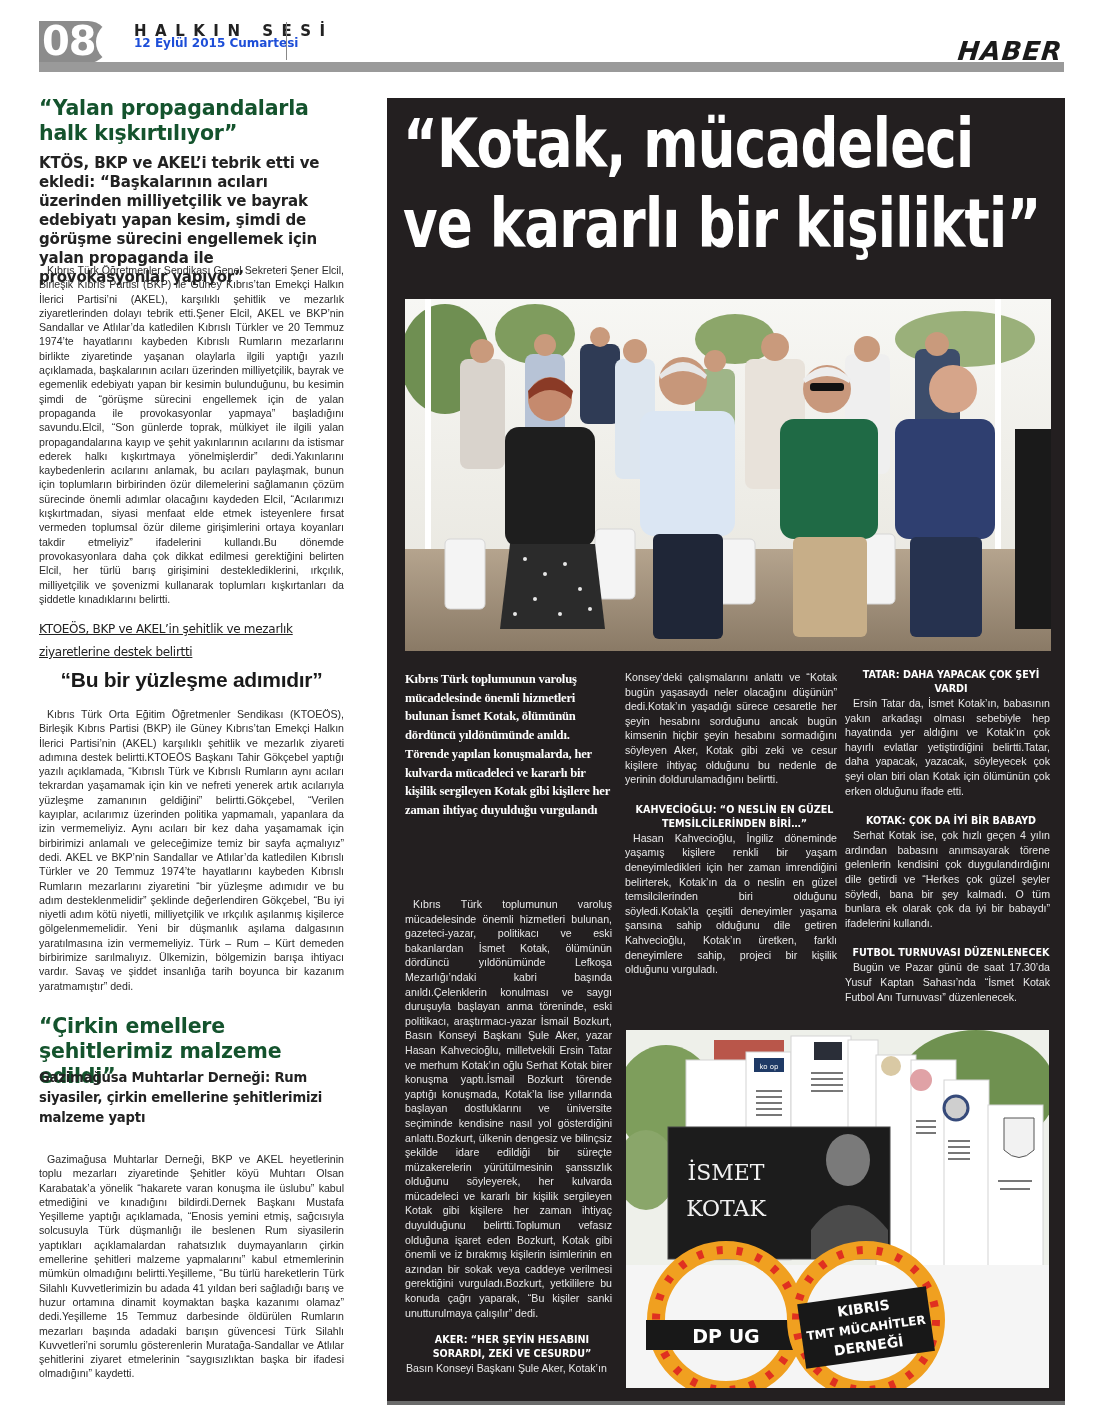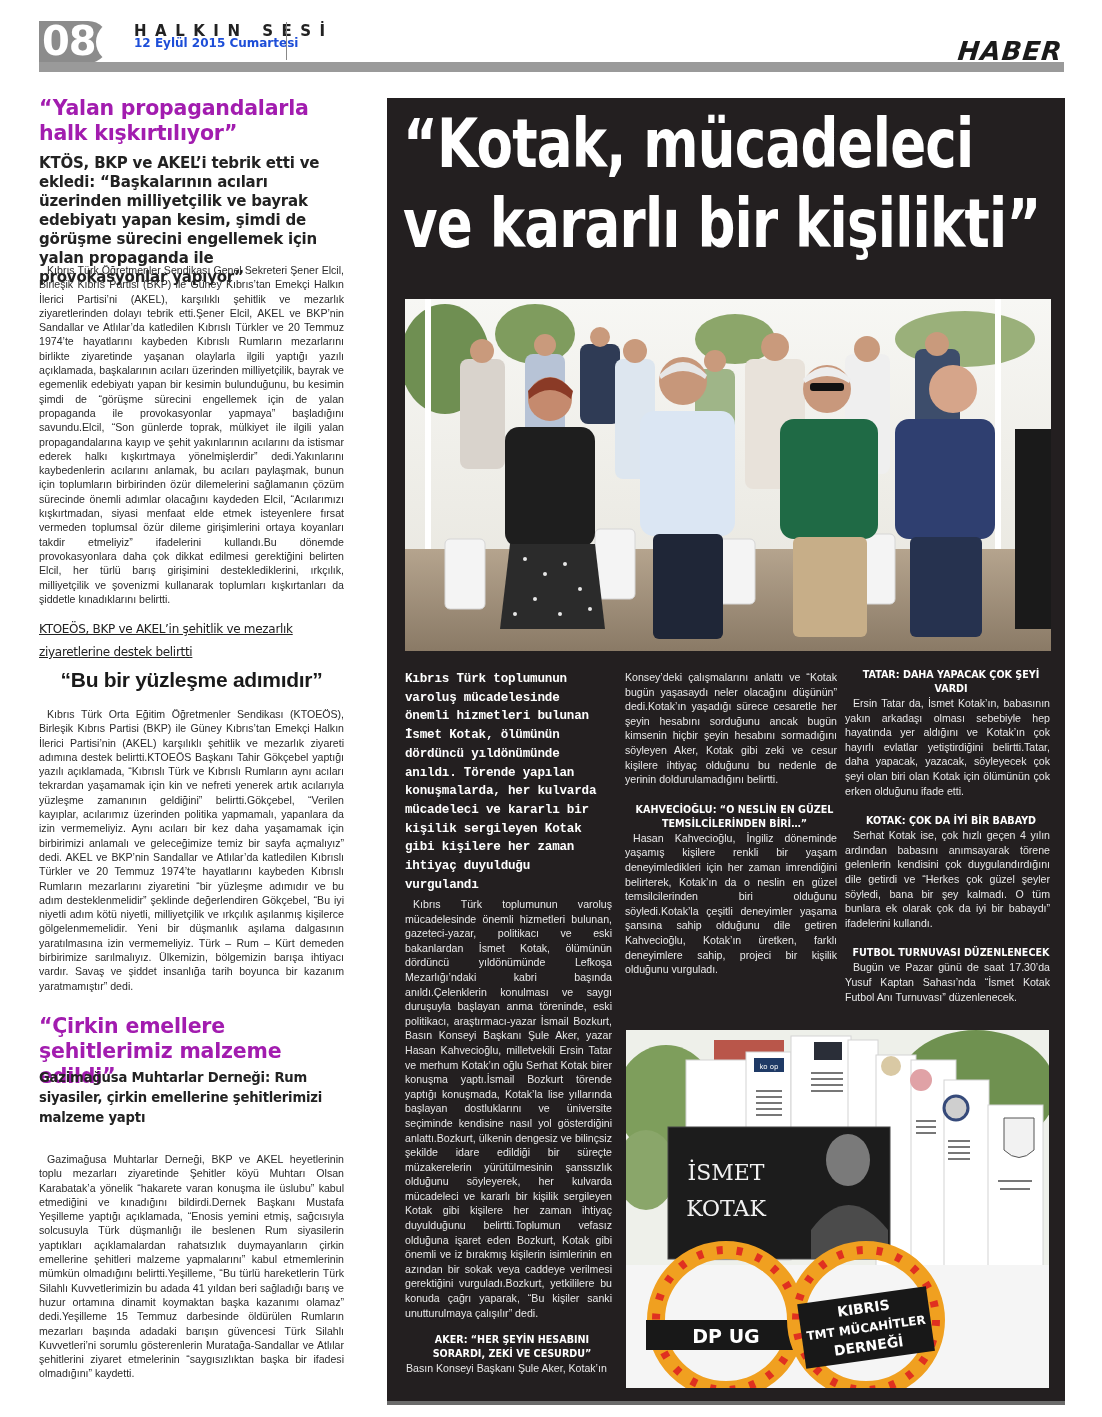--- a/index.html
+++ b/index.html
@@ -12,40 +12,40 @@
   .page-num { position: absolute; left: 3px; top: -3px; font-family: "DejaVu Sans", sans-serif; font-weight: bold; font-size: 40px; color: #ffffff; letter-spacing: -1px; }
   .page-num-curve { position: absolute; left: 96px; top: 21px; width: 30px; height: 42px; background: #ffffff; border-radius: 22px 0 0 22px; }
   .paper-name { position: absolute; left: 134px; top: 22px; font-size: 15px; font-weight: bold; letter-spacing: 8.5px; color: #222; font-family: "DejaVu Sans", sans-serif; }
   .paper-date { position: absolute; left: 134px; top: 36px; font-size: 12px; font-weight: bold; color: #1d4ed8; font-family: "DejaVu Sans", sans-serif; }
   .mast-divider { position: absolute; left: 286px; top: 22px; width: 1px; height: 38px; background: #888; }
   .mast-rule { position: absolute; left: 39px; top: 62px; width: 1025px; height: 10px; background: #9a9a9a; }
   .section-name { position: absolute; right: 40px; top: 36px; font-family: "DejaVu Sans", sans-serif; font-weight: bold; font-style: italic; font-size: 26px; letter-spacing: 1px; color: #1a1a1a; transform: skewX(-6deg); }
 
   
   .leftcol { position: absolute; left: 39px; top: 96px; width: 305px; }
-  .h-big { font-family: "DejaVu Sans", sans-serif; font-weight: bold; font-size: 20.5px; line-height: 25px; color: #a21caf; letter-spacing: -0.2px; }
+  .h-big { font-family: "DejaVu Sans", sans-serif; font-weight: bold; font-size: 20.5px; line-height: 25px; color: #14532d; letter-spacing: -0.2px; }
   .deck { font-family: "DejaVu Sans", sans-serif; font-weight: bold; font-size: 15px; line-height: 19px; color: #222; margin-top: 8px; letter-spacing: -0.2px; }
   .body-txt { font-family: "Liberation Sans", sans-serif; font-size: 10.6px; line-height: 14.3px; color: #2a2a2a; text-align: justify; text-indent: 8px; }
   .a1-body { position: absolute; left: 39px; top: 263px; width: 305px; }
   .kicker { position: absolute; left: 39px; top: 618px; width: 305px; font-family: "DejaVu Sans", sans-serif; font-size: 12px; line-height: 23px; color: #222; text-decoration: underline; text-align: left; letter-spacing: -0.3px; }
   .a2-head { position: absolute; left: 39px; top: 668px; width: 305px; font-family: Liberation Sans, sans-serif; font-weight: bold; font-size: 21px; color: #1a1a1a; text-align: center; letter-spacing: -0.3px; }
   .a2-body { position: absolute; left: 39px; top: 707px; width: 305px; }
   .a3-head { position: absolute; left: 39px; top: 1014px; width: 305px; }
   .a3-deck { position: absolute; left: 39px; top: 1068px; width: 305px; font-family: "DejaVu Sans", sans-serif; font-weight: bold; font-size: 13.2px; line-height: 20px; color: #222; letter-spacing: -0.2px; }
   .a3-body { position: absolute; left: 39px; top: 1152px; width: 305px; }
 
   
   .panel { position: absolute; left: 387px; top: 98px; width: 678px; height: 1307px; background: #231f20; }
   .panel-bottom-rule { position: absolute; left: 387px; top: 1401px; width: 678px; height: 4px; background: #6b6b6b; }
   .main-head { position: absolute; left: 403px; top: 104px; width: 660px; font-family: "DejaVu Sans", sans-serif; font-weight: bold; color: #ffffff; font-size: 68px; line-height: 80px; letter-spacing: -1px; transform: scaleX(0.78); transform-origin: left top; white-space: nowrap; }
 
   .photo1 { position: absolute; left: 405px; top: 299px; width: 646px; height: 352px; background: #f4f4f2; overflow: hidden; }
   .photo2 { position: absolute; left: 626px; top: 1030px; width: 423px; height: 358px; background: #f2f2f2; overflow: hidden; }
 
-  .lead { position: absolute; left: 405px; top: 670px; width: 205px; font-family: Liberation Mono, monospace; font-weight: bold; font-size: 12.6px; line-height: 18.7px; color: #ffffff; letter-spacing: -0.2px; }
+  .lead { position: absolute; left: 405px; top: 670px; width: 205px; font-family: Liberation Serif, serif; font-weight: bold; font-size: 12.6px; line-height: 18.7px; color: #ffffff; letter-spacing: -0.2px; }
   .wcol { position: absolute; font-family: "Liberation Sans", sans-serif; font-size: 10.6px; line-height: 14.6px; color: #e8e8e8; text-align: justify; }
   .wcol p { text-indent: 8px; }
   .wcol .sub { font-family: "DejaVu Sans", sans-serif; font-weight: bold; font-size: 9.6px; line-height: 14px; color: #ffffff; text-indent: 0; margin-left: 7px; margin-top: 12px; text-align: center; }
   .col2a { left: 405px; top: 897px; width: 207px; }
   .col2b { left: 405px; top: 1333px; width: 207px; }
   .col3 { left: 625px; top: 670px; width: 212px; }
   .col4 { left: 845px; top: 668px; width: 205px; }
   .col4 .sub:first-child { margin-top: 0; }
 </style>
 </head>

